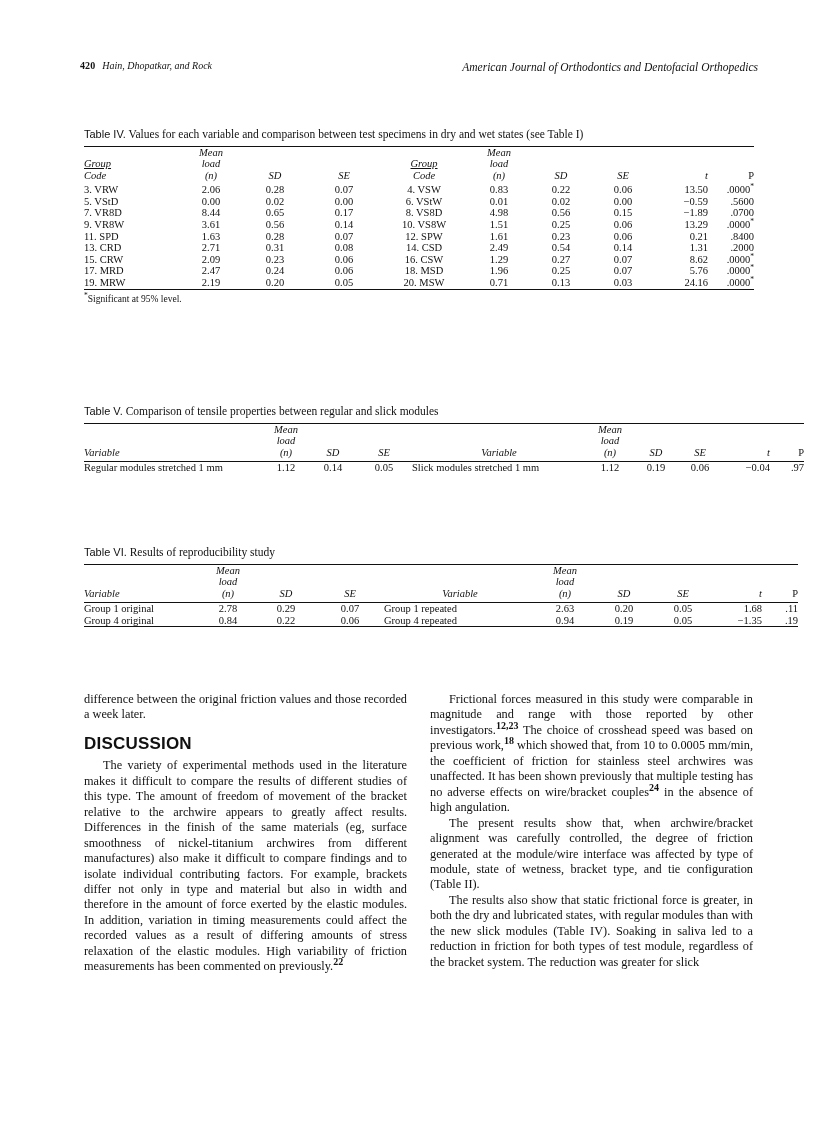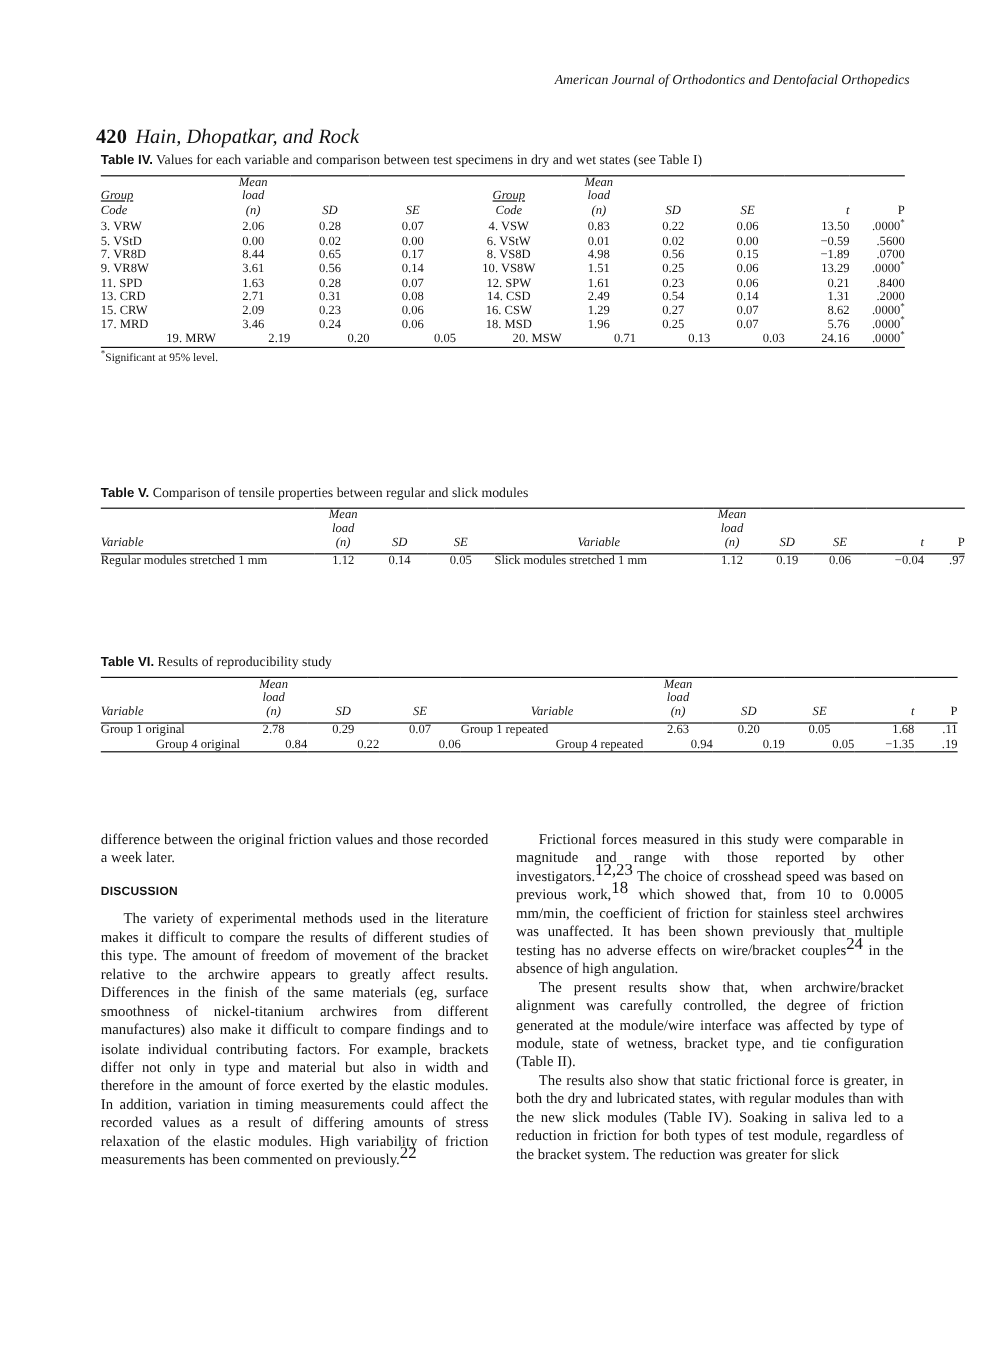--- a/index.html
+++ b/index.html
@@ -29,22 +29,21 @@
   .runhead {
     position: absolute;
     left: 80px;
     top: 60px;
     width: 678px;
     height: 40px;
   }
   .runhead-left {
     position: absolute;
     left: 0; top: 0;
-    font-size: 17px;
-    margin-top: 44px;
+    font-size: 10px;
   }
   .runhead-left .folio {
     font-weight: bold;
     font-style: normal;
     margin-right: 7px;
     letter-spacing: 0.1px;
   }
   .runhead-left .authors {
     font-style: italic;
   }
@@ -65,21 +64,21 @@
     width: 670px;
   }
   .tbl-caption {
     font-size: 11.5px;
     line-height: 14px;
     margin-bottom: 5px;
     white-space: nowrap;
   }
   .tbl-caption .tbl-num {
     font-family: "Liberation Sans", sans-serif;
-    font-weight: bold;
+    font-weight: normal;
     font-size: 11px;
   }
   .tbl-caption .tbl-title {
     font-family: "Liberation Serif", serif;
     font-size: 11.5px;
   }
 
   table.data {
     width: 670px;
     border-collapse: collapse;
@@ -106,21 +105,21 @@
     font-style: italic;
     line-height: 11.4px;
   }
   .u { text-decoration: underline; }
 
   tr.toprule > * { border-top: 1.6px solid #111; }
   tr.midrule > * { border-top: 0.9px solid #111; }
   tr.botrule > * { border-bottom: 1.6px solid #111; }
   .headpad th { padding-top: 6px; }
   .firstbody td { padding-top: 5px; }
-  .lastbody td { padding-bottom: 4px; text-align: right; }
+  .lastbody td { padding-bottom: 4px; }
 
   .c  { text-align: center; }
   .r  { text-align: right; }
   .l  { text-align: left; }
 
   .sup {
     font-size: 7.5px;
     vertical-align: super;
     line-height: 0;
   }
@@ -141,28 +140,29 @@
   }
   .col.left  { left: 84px; }
   .col.right { left: 430px; }
   .col p {
     margin: 0;
   }
   .col p.indent { text-indent: 19px; }
   .sec-head {
     font-family: "Liberation Sans", sans-serif;
     font-weight: bold;
-    font-size: 10px;
+    font-size: 17px;
     letter-spacing: 0.2px;
     margin: 13px 0 7px 0;
   }
   .ref {
-    font-size: 14px;
+    font-size: 10px;
     vertical-align: super;
     line-height: 0;
+    font-weight: bold;
   }
 </style>
 </head>
 <body>
 
 <div class="page">
  <div class="sheet">
 
   <div class="runhead">
     <div class="runhead-left">
@@ -300,21 +300,21 @@
               <td class="c">0.06</td>
               <td class="c">16. CSW</td>
               <td class="c">1.29</td>
               <td class="c">0.27</td>
               <td class="c">0.07</td>
               <td class="r">8.62</td>
               <td class="r">.0000<span class="sup">*</span></td>
             </tr>
             <tr>
               <td class="l">17. MRD</td>
-              <td class="c">3.46</td>
+              <td class="c">2.47</td>
               <td class="c">0.24</td>
               <td class="c">0.06</td>
               <td class="c">18. MSD</td>
               <td class="c">1.96</td>
               <td class="c">0.25</td>
               <td class="c">0.07</td>
               <td class="r">5.76</td>
               <td class="r">.0000<span class="sup">*</span></td>
             </tr>
             <tr class="lastbody">

